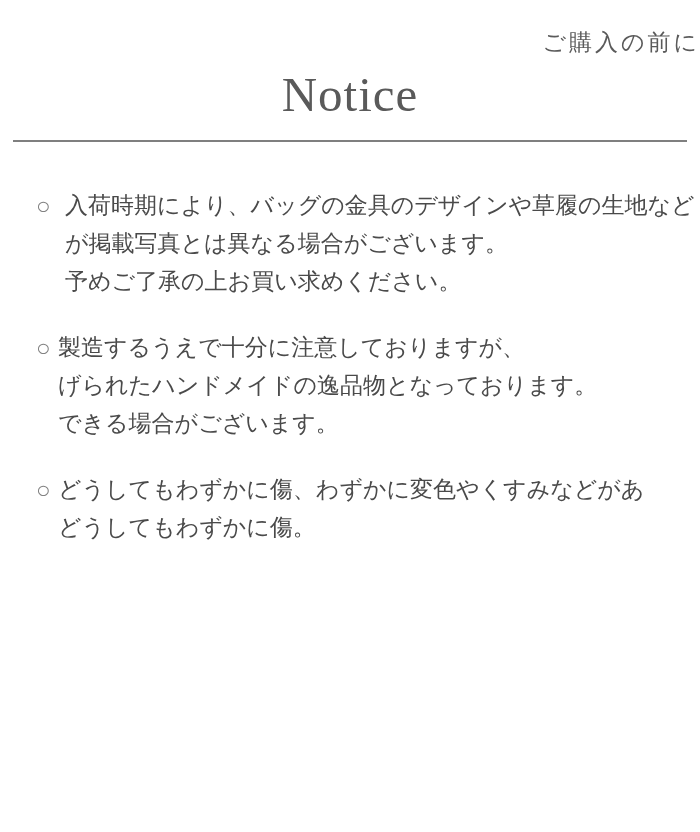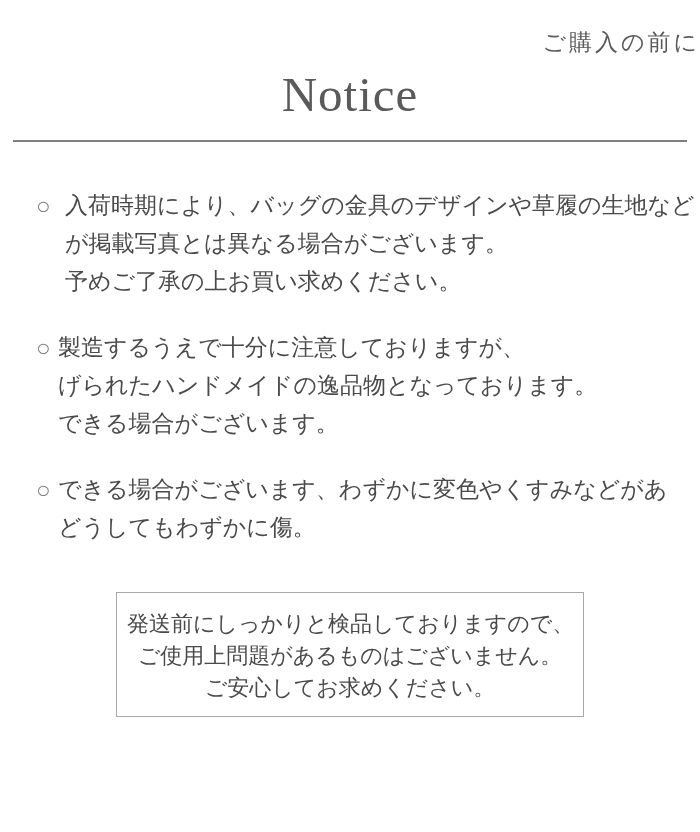--- a/index.html
+++ b/index.html
@@ -111,24 +111,19 @@
         <span class="marker">○</span>
         <div class="notice-lines">
           <div class="notice-line">製造するうえで十分に注意しておりますが、</div>
           <div class="notice-line">げられたハンドメイドの逸品物となっております。</div>
           <div class="notice-line">できる場合がございます。</div>
         </div>
       </div>
       <div class="notice-item">
         <span class="marker">○</span>
         <div class="notice-lines">
-          <div class="notice-line">できる場合がございます、わずかに変色やくすみなどがあ</div>
+          <div class="notice-line">どうしてもわずかに傷、わずかに変色やくすみなどがあ</div>
           <div class="notice-line">どうしてもわずかに傷。</div>
         </div>
       </div>
     </div>
 
-  <div class="assurance-box">
-      <div class="assurance-line">発送前にしっかりと検品しておりますので、</div>
-      <div class="assurance-line">ご使用上問題があるものはございません。</div>
-      <div class="assurance-line">ご安心してお求めください。</div>
-    </div>
 </div>
 
 </body></html>

